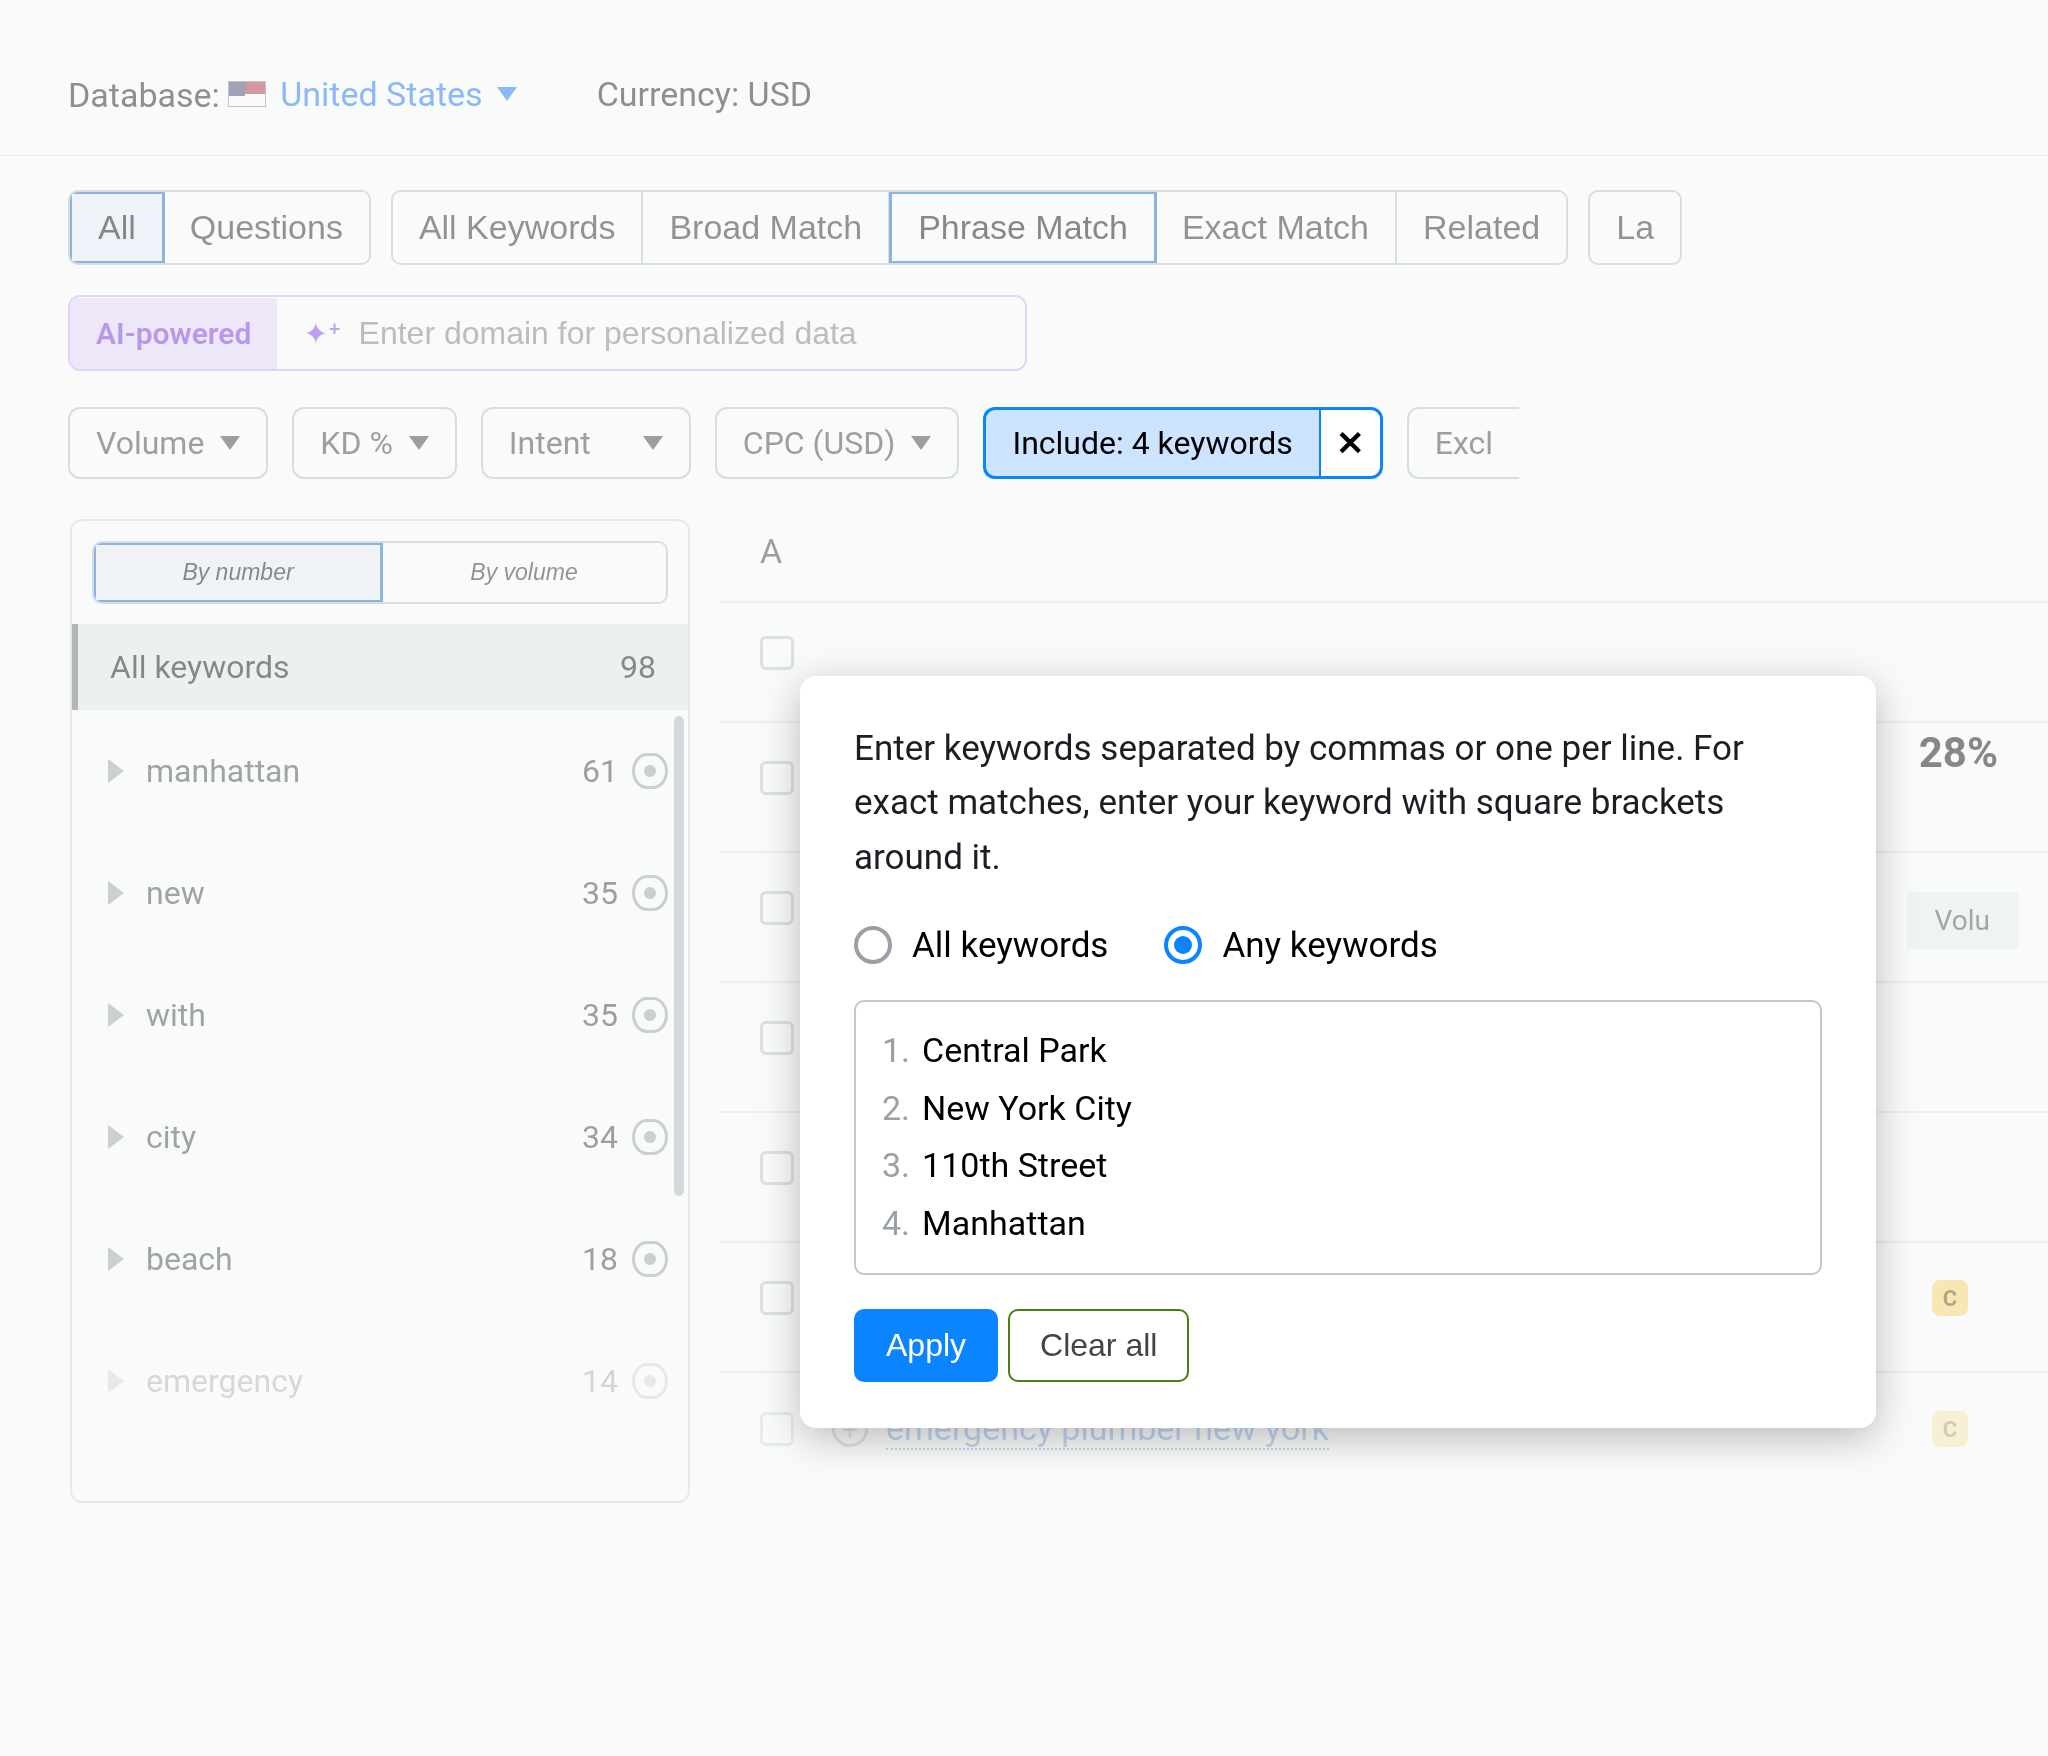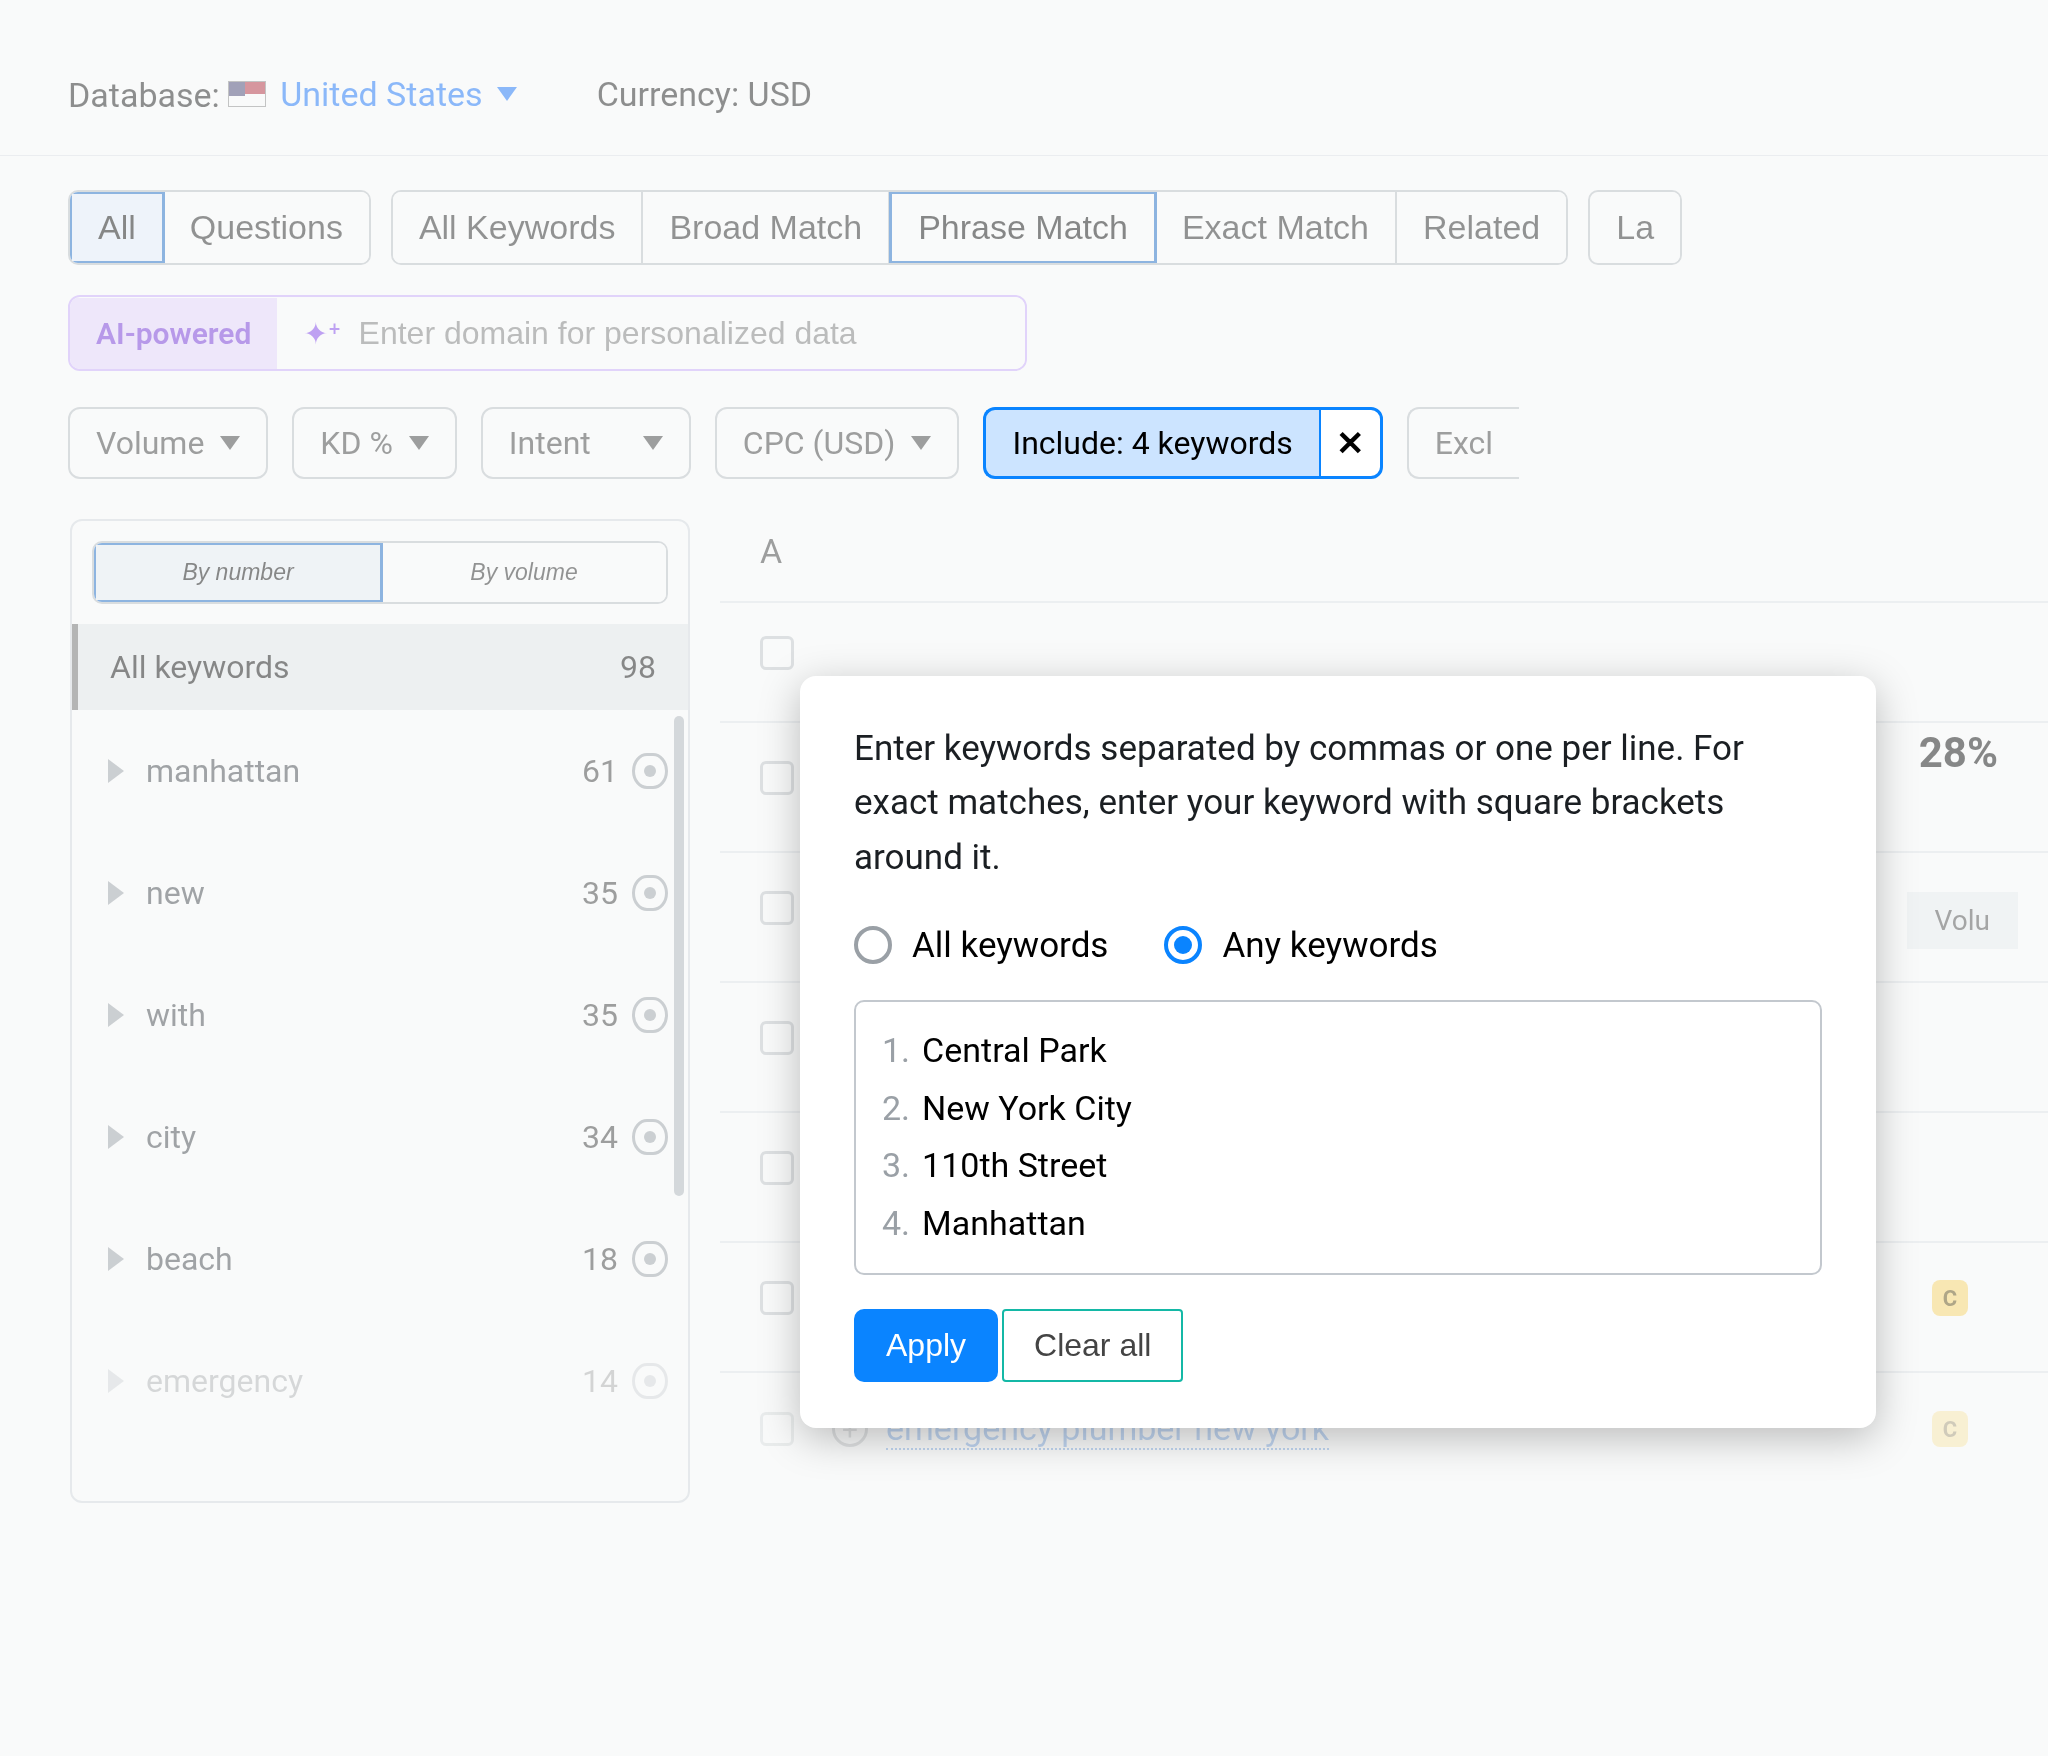--- a/index.html
+++ b/index.html
@@ -80,23 +80,23 @@
   }
   .pop-instr { font-size:35px; color:#1b1f23; line-height:1.55; }
   .pop-radios { display:flex; gap:56px; margin:40px 0 34px 0; font-size:35px; }
   .radio { display:flex; align-items:center; gap:20px; cursor:pointer; }
   .r-outer { width:38px; height:38px; border:4px solid #9aa0a6; border-radius:50%; display:flex; align-items:center; justify-content:center; }
   .r-outer.sel { border-color:#0a84ff; }
   .r-inner { width:18px; height:18px; border-radius:50%; background:#0a84ff; }
   .kw-box { border:2px solid #c3c8ce; border-radius:10px; padding:20px 26px; font-size:34px; line-height:1.7; }
   .kw-line { display:flex; gap:12px; }
   .kw-num { color:#9aa0a6; }
-  .pop-actions { display:flex; gap:4px; margin-top:34px; }
+  .pop-actions { display:flex; gap:10px; margin-top:34px; }
   .btn-primary { background:#0a84ff; color:#fff; border:none; font-size:32px; padding:18px 32px; border-radius:10px; font-weight:500; cursor:pointer; }
-  .btn-secondary { background:#fff; border:2px solid #14b8a6; color:#444; font-size:32px; padding:16px 30px; border-radius:4px; cursor:pointer; }
+  .btn-secondary { background:#fff; border:2px solid #4d7c0f; color:#444; font-size:32px; padding:16px 30px; border-radius:10px; cursor:pointer; }
   .top-right-frac { position:absolute; right:50px; top:728px; font-size:42px; font-weight:700; }
   .vol-label { position:absolute; right:30px; top:892px; font-size:28px; color:#444; background:#eceff1; padding:12px 28px;text-align:right; }
 </style>
 </head>
 <body>
 
 <div class="app">
   <div class="overlay"></div>
 
   <div class="header">

